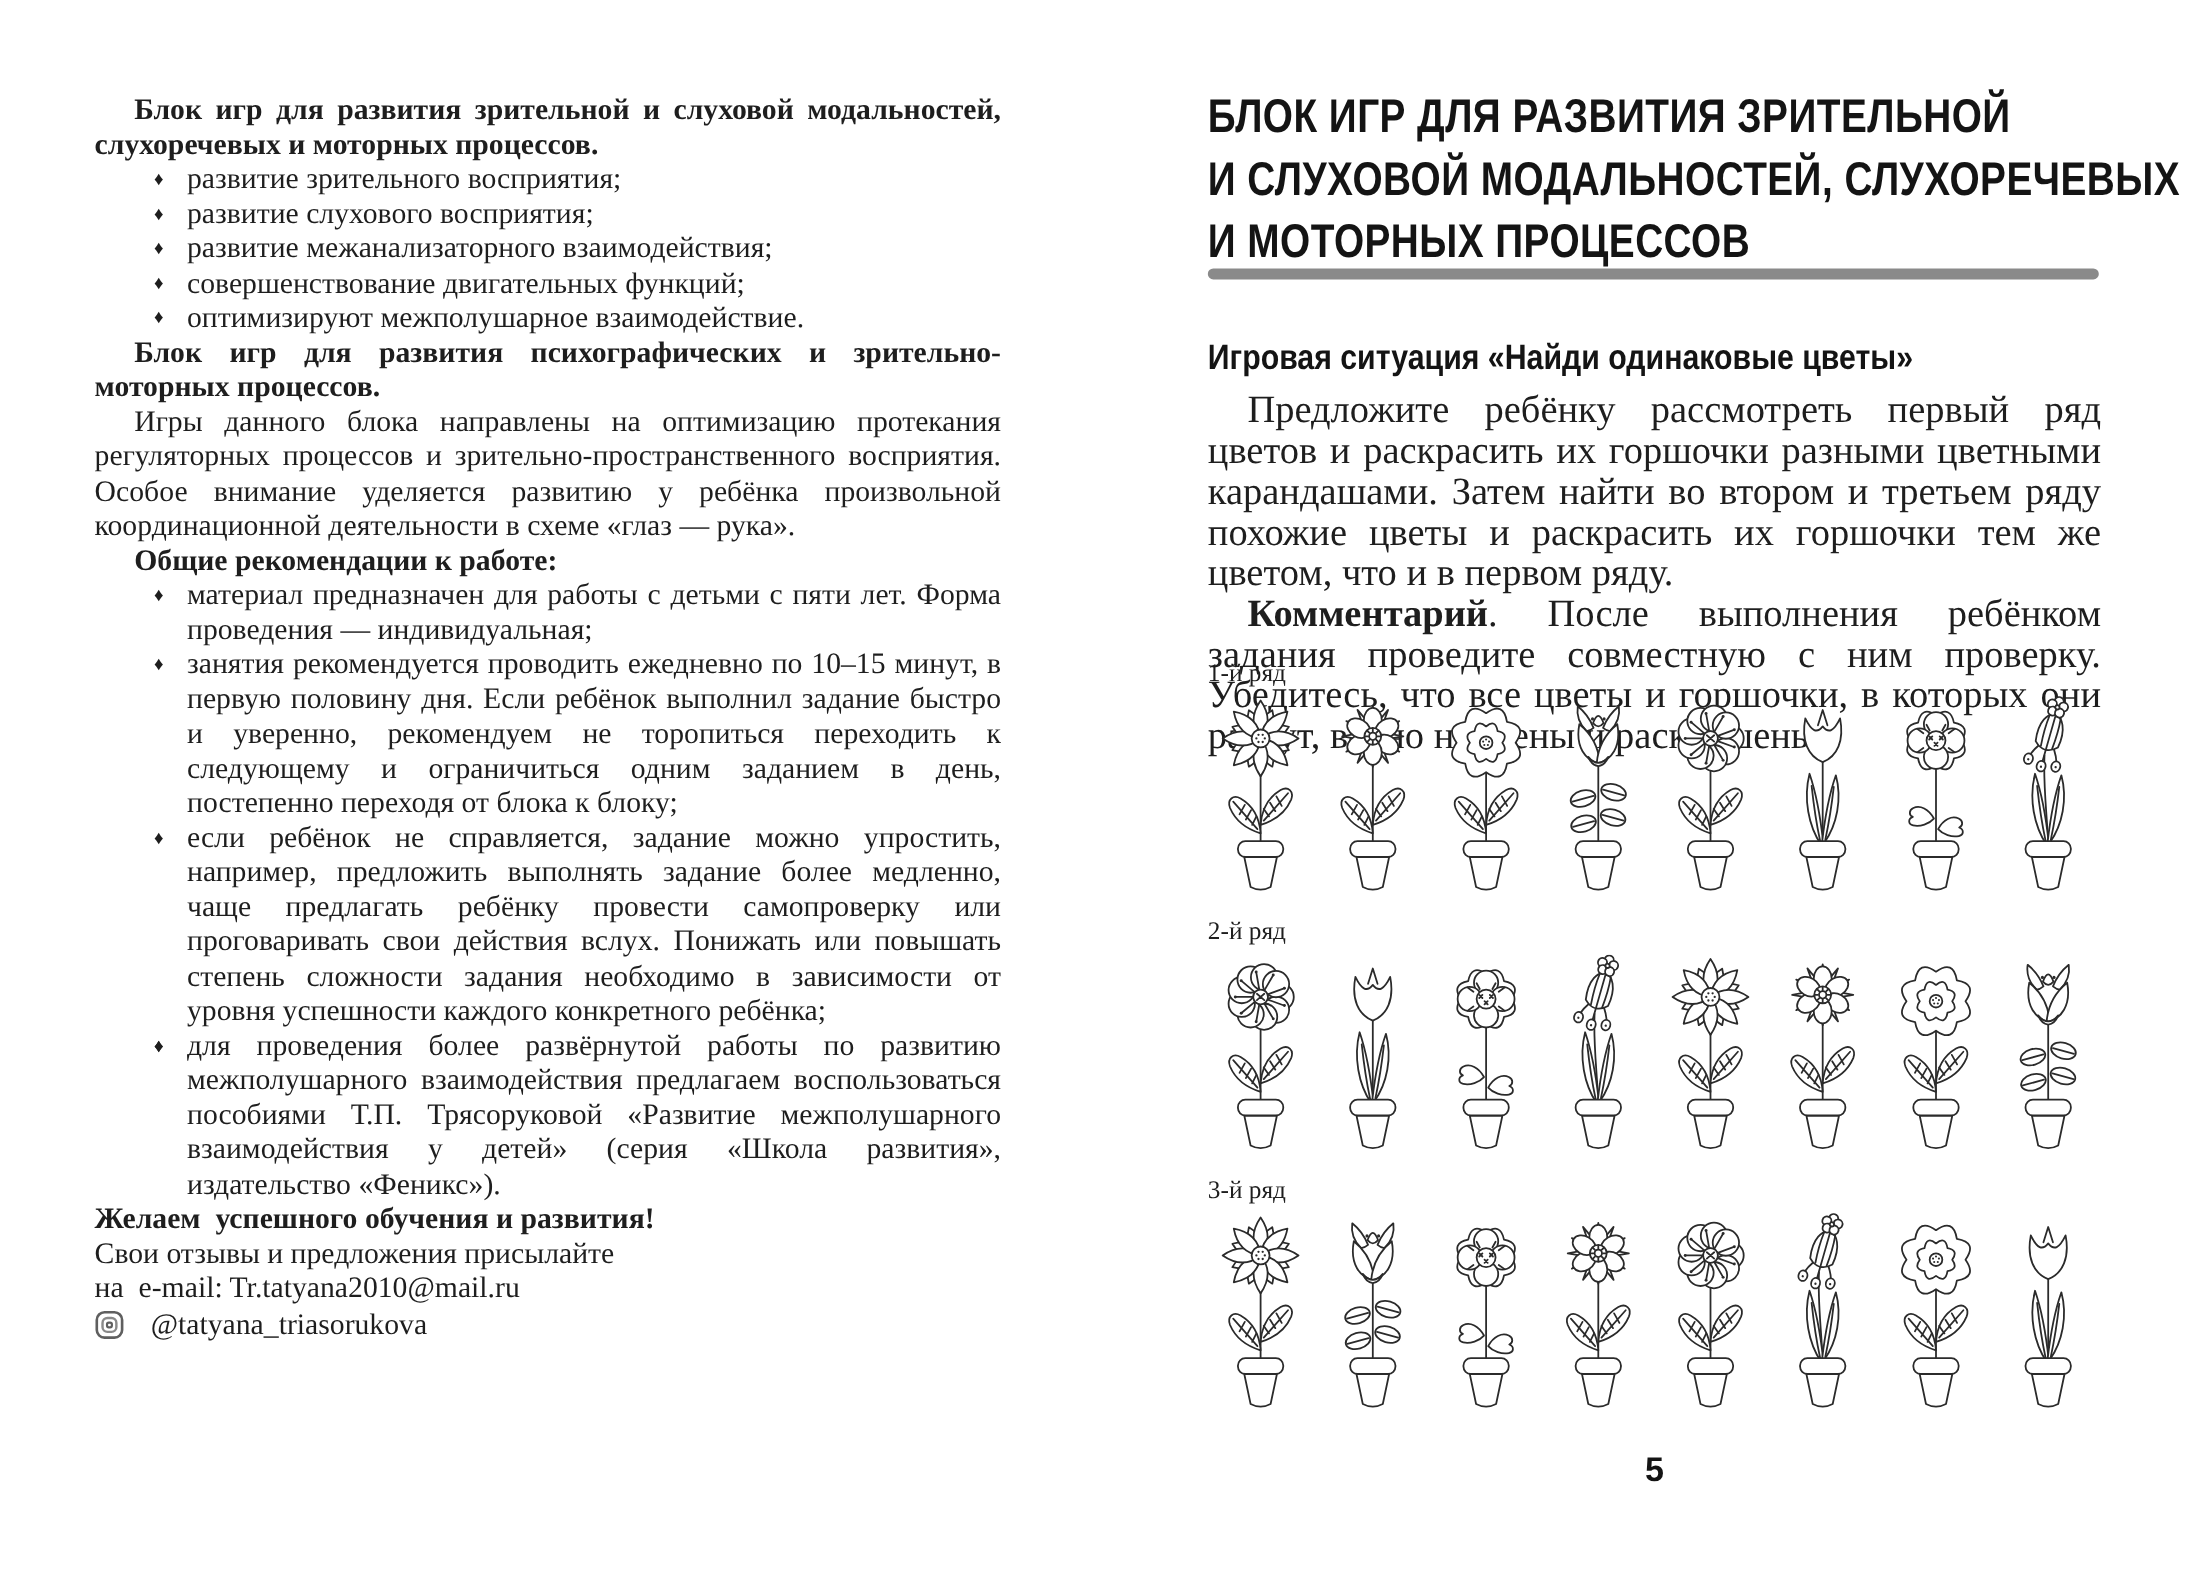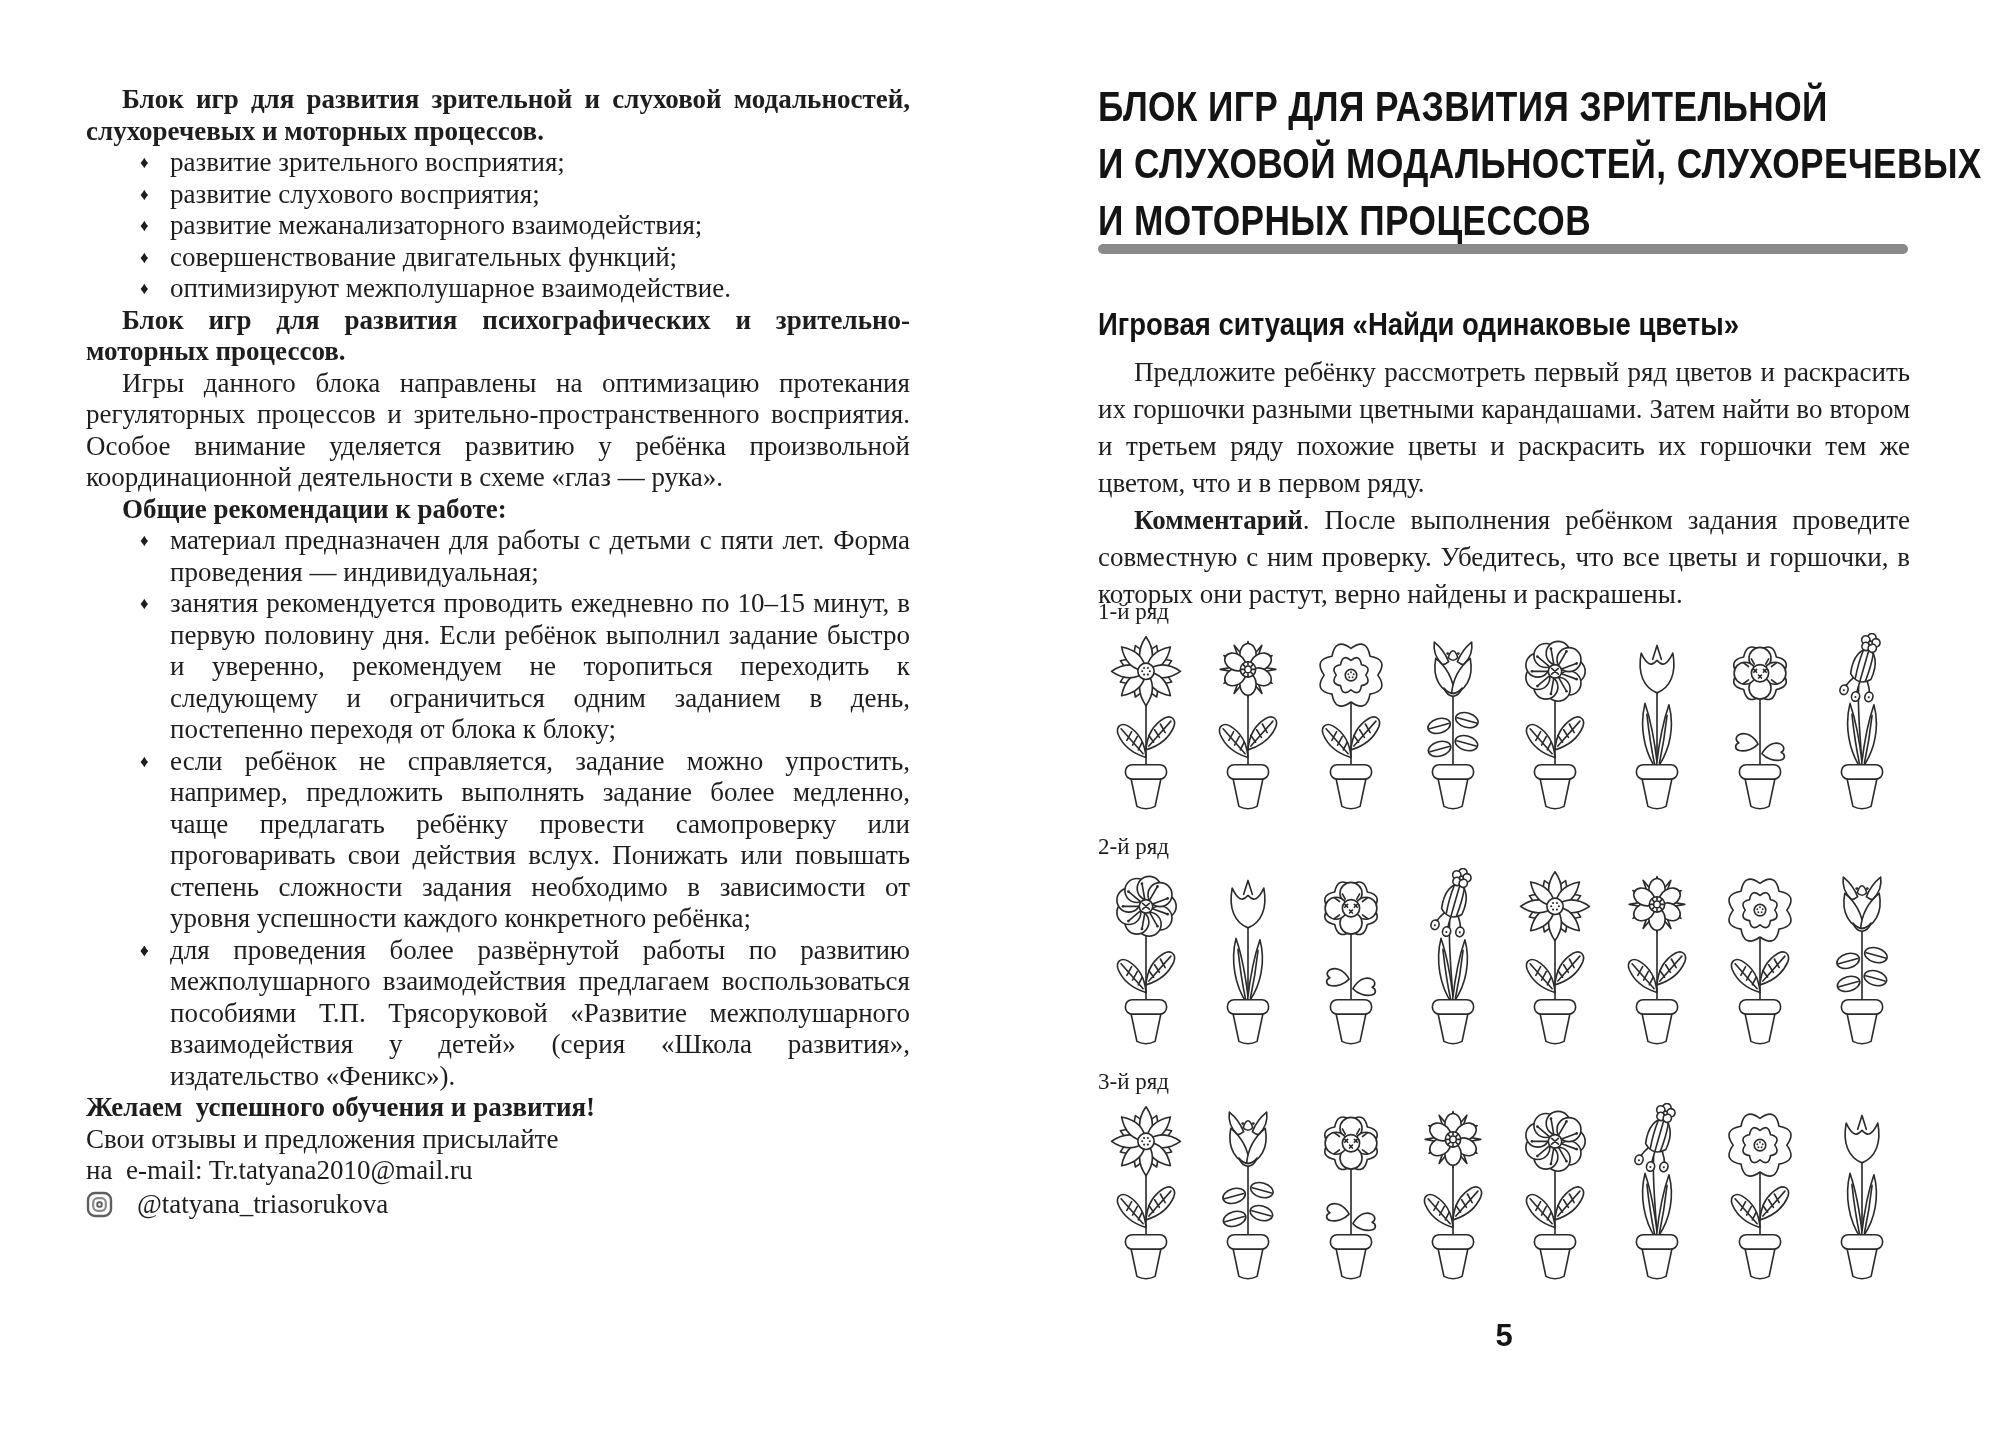--- a/index.html
+++ b/index.html
@@ -42,21 +42,21 @@
     border-radius:5px;
   }
   .rp-sub{
     position:absolute;left:1098px;top:306px;width:900px;
     font-family:"Liberation Sans",sans-serif;font-weight:bold;
     font-size:32px;color:#141414;
     transform:scaleX(.86);transform-origin:left top;
   }
   .rp-body{
     position:absolute;left:1098px;top:354px;width:812px;
-    font-size:27px;line-height:37px;text-align:justify;
+    font-size:35px;line-height:37px;text-align:justify;
   }
   .rp-body p{margin:0;text-indent:36px;}
   .rows{position:absolute;left:1098px;top:596px;width:812px;}
   .row-label{font-size:23px;line-height:31px;margin:0 0 6px 0;}
   .flower-row{
     display:flex;justify-content:space-between;
     height:182px;margin-bottom:16px;
   }
   .fcell{width:96px;height:182px;}
   .fsvg{width:100%;height:100%;display:block;}

